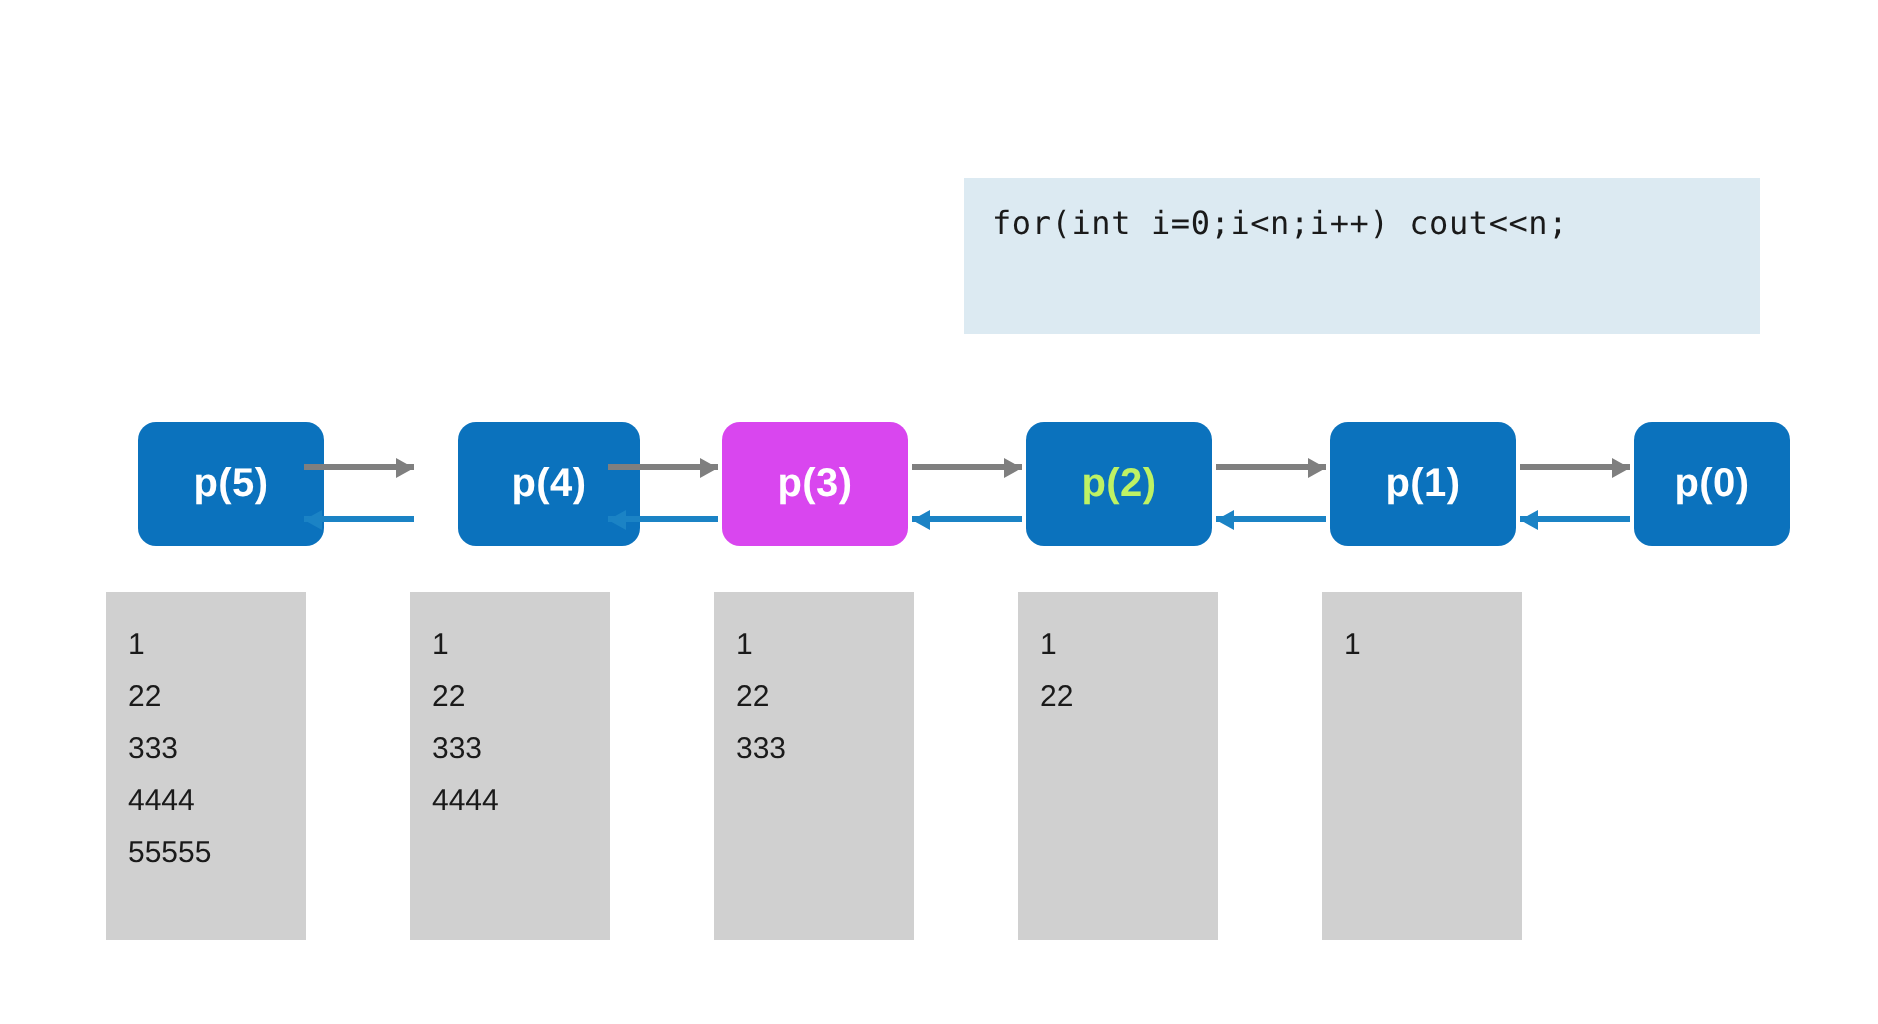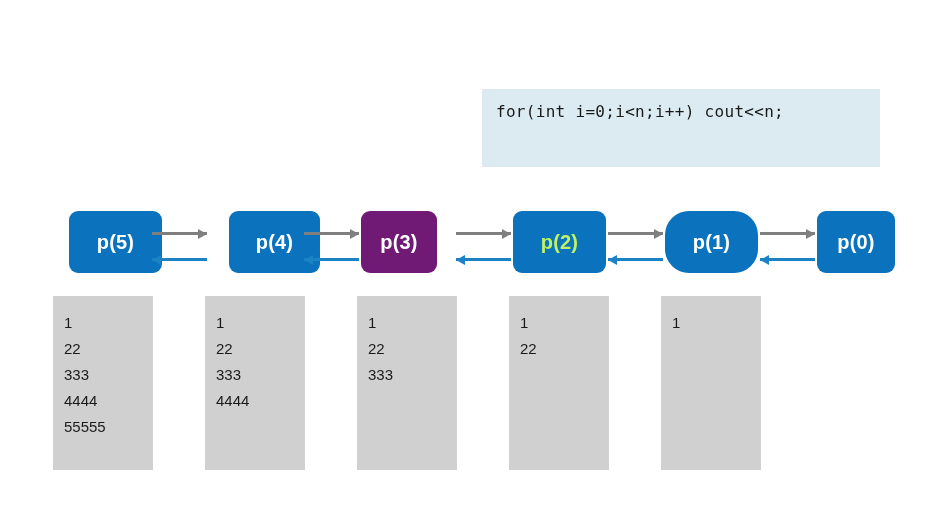--- a/index.html
+++ b/index.html
@@ -104,23 +104,23 @@
 <body>
 
 <div id="canvas" style="width: 939px; height: 512px; background: rgb(255, 255, 255);">
 
   <div class="code-box">
     <div class="code-line">for(int i=0;i&lt;n;i++) cout&lt;&lt;n;</div>
   </div>
 
   <div class="node" id="node-0" style="left: 57px; width: 93px; background: rgb(11, 114, 189); color: rgb(255, 255, 255); margin-left: 12px;">p(5)</div>
   <div class="node" id="node-1" style="left: 209px; width: 91px; background: rgb(11, 114, 189); color: rgb(255, 255, 255); margin-left: 20px;">p(4)</div>
-  <div class="node" id="node-2" style="left: 361px; width: 76px; background: #701a75; color: rgb(255, 255, 255);">p(3)</div>
+  <div class="node" id="node-2" style="left: 361px; width: 93px; background: #d946ef; color: rgb(255, 255, 255);">p(3)</div>
   <div class="node" id="node-3" style="left: 513px; width: 93px; background: rgb(11, 114, 189); color: #bef264;">p(2)</div>
-  <div class="node" id="node-4" style="left: 665px; width: 93px; background: rgb(11, 114, 189); color: rgb(255, 255, 255); border-radius: 24px;">p(1)</div>
+  <div class="node" id="node-4" style="left: 665px; width: 93px; background: rgb(11, 114, 189); color: rgb(255, 255, 255);">p(1)</div>
   <div class="node" id="node-5" style="left: 817px; width: 78px; background: rgb(11, 114, 189); color: rgb(255, 255, 255);">p(0)</div>
 
   <div class="arrow arrow-fwd" id="fwd-0" style="left: 152px; top: 232px; width: 55px;">
     <span class="shaft" style="width: 55px; background: rgb(127, 127, 127);"></span>
     <span class="head" style="border-left-color: rgb(127, 127, 127);"></span>
   </div>
   <div class="arrow arrow-fwd" id="fwd-1" style="left: 304px; top: 232px; width: 55px;">
     <span class="shaft" style="width: 55px; background: rgb(127, 127, 127);"></span>
     <span class="head" style="border-left-color: rgb(127, 127, 127);"></span>
   </div>

